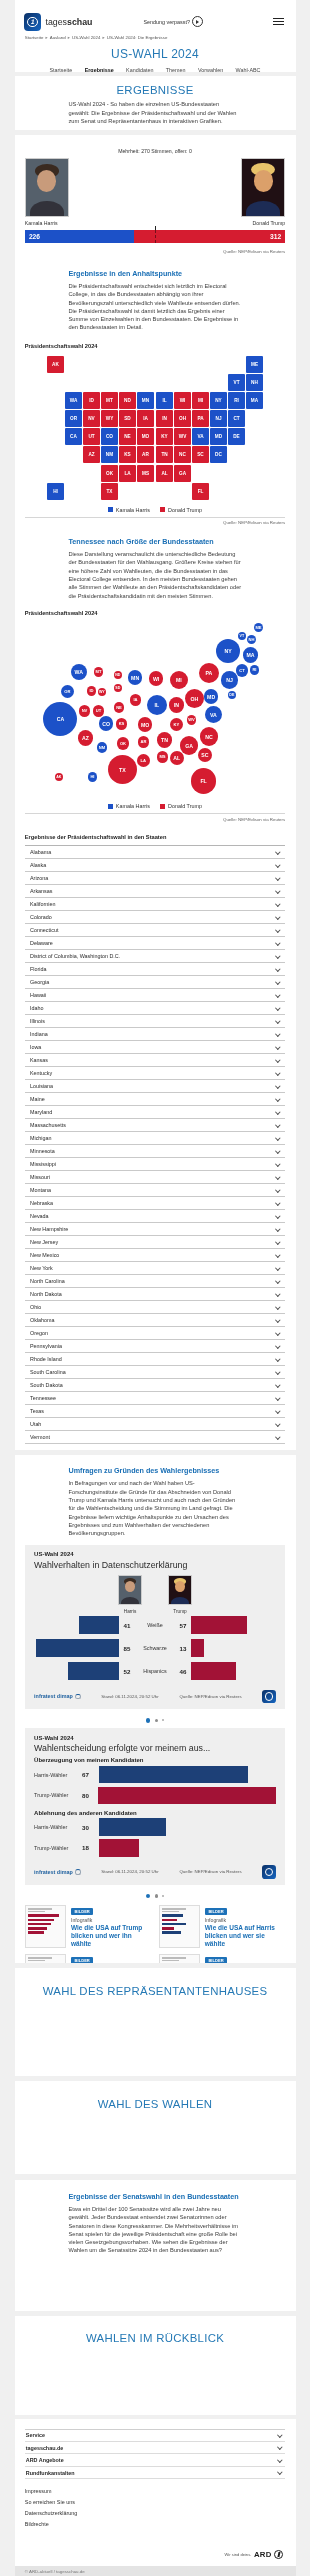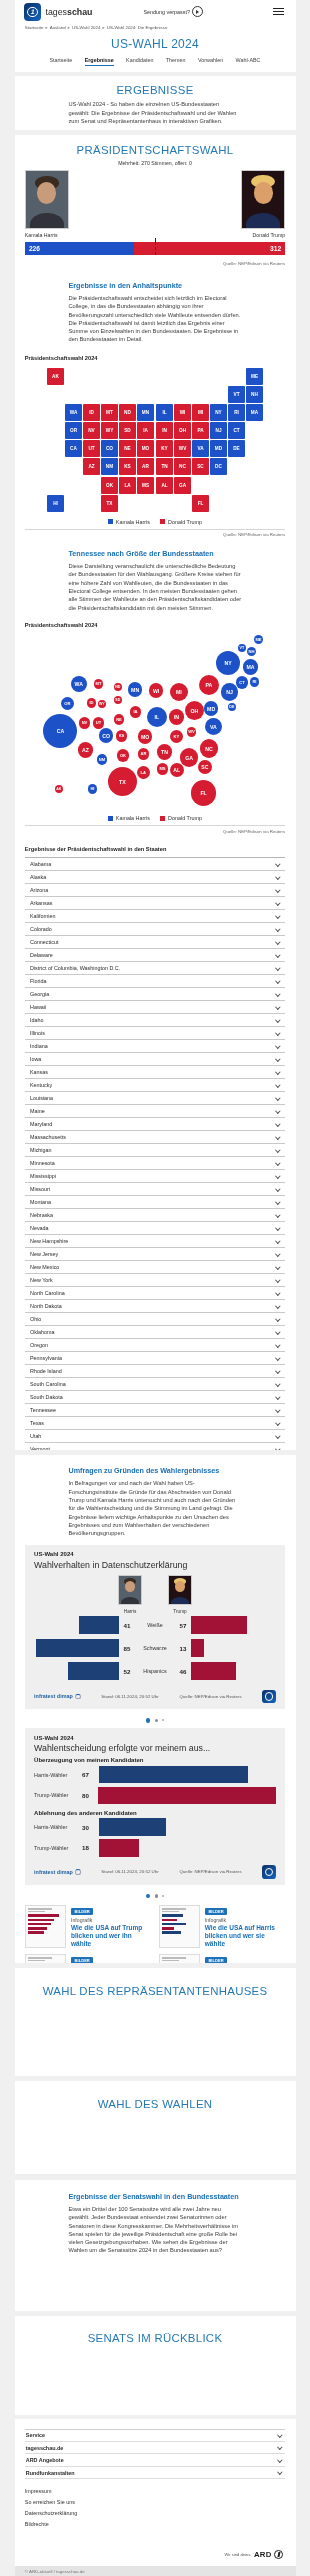--- a/index.html
+++ b/index.html
@@ -1,21 +1,21 @@
 <!DOCTYPE html>
 <html style="font-size:8.3px"><head>
 <meta charset="utf-8">
 <style>
   * { box-sizing: border-box; margin: 0; padding: 0; }
   html,body { width:310px; background:#f0f0f0; font-family:"Liberation Sans", sans-serif; color:#3c3c3c; }
   .card { width:281px; margin-left:14.5px; background:#fff; overflow:hidden; position:relative; }
 
   
   #card-top { height:72px; }
-  .header-row { height:24px; position:relative; }
+  .header-row { height:24px; position:relative;margin-top:10px; }
   .ts-logo { position:absolute; left:9.3px; top:3.1px; width:17.6px; height:17.6px; border-radius:4.1px;
     background:linear-gradient(135deg,#0b3066,#1565c0); }
   .ts-logo .ring { position:absolute; left:3.6px; top:3.6px; width:10.3px; height:10.3px; border:1.3px solid #fff; border-radius:50%; }
   .ts-logo .one { position:absolute; left:7.2px; top:4.7px; color:#fff; font-weight:bold; font-size:6.7px; transform:skewX(-12deg); }
   .wordmark { position:absolute; left:31px; top:6.7px; font-size:8.8px; color:#2b2b2b; }
   .wordmark b { font-weight:bold; }
   .missed { position:absolute; left:129px; top:8.8px; font-size:5.4px; color:#333; }
   .play { position:absolute; left:177px; top:6.2px; width:11px; height:11px; border:0.8px solid #333; border-radius:50%; }
   .play::after { content:""; position:absolute; left:3.6px; top:2.6px; border-left:3.6px solid #333; border-top:2.3px solid transparent; border-bottom:2.3px solid transparent; }
   .burger { position:absolute; right:11.4px; top:7.8px; width:11.4px; }
@@ -164,21 +164,20 @@
       <div class="tab">Wahl-ABC</div>
     </div>
 </div>
 
 <div class="card" id="card-erg">
   <div class="sec-big">ERGEBNISSE</div>
   <p class="body-text">US-Wahl 2024 - So haben die einzelnen US-Bundesstaaten gewählt: Die Ergebnisse der Präsidentschaftswahl und der Wahlen zum Senat und Repräsentantenhaus in interaktiven Grafiken.</p>
 </div>
 
 <div class="card" id="card-praes">
-  <div class="sec-big">PRÄSIDENTSCHAFTSWAHL</div>
   <div class="maj-note">Mehrheit: 270 Stimmen, offen: 0</div>
 
   <div class="candidates">
     <div class="portrait harris" style="left:0">
         <span class="hair"></span>
         <span class="face"></span>
         <span class="body"></span>
       </div>
     <div class="portrait trump" style="right:0">
         <span class="hair"></span>
@@ -672,21 +671,21 @@
 <div class="card" id="card-senate">
   <div class="sec-big">WAHL DES WAHLEN</div>
 </div>
 
 <div class="card" id="card-senres">
   <h3 class="sub-head">Ergebnisse der Senatswahl in den Bundesstaaten</h3>
   <p class="body-text">Etwa ein Drittel der 100 Senatssitze wird alle zwei Jahre neu gewählt. Jeder Bundesstaat entsendet zwei Senatorinnen oder Senatoren in diese Kongresskammer. Die Mehrheitsverhältnisse im Senat spielen für die jeweilige Präsidentschaft eine große Rolle bei vielen Gesetzgebungsvorhaben. Wie sehen die Ergebnisse der Wahlen um die Senatssitze 2024 in den Bundesstaaten aus?</p>
 </div>
 
 <div class="card" id="card-review">
-  <div class="sec-big">SENATS IM RÜCKBLICK</div>
+  <div class="sec-big">WAHLEN IM RÜCKBLICK</div>
 </div>
 
 <div class="card" id="card-footer">
   <div class="f-acc" id="f-acc">
       <div class="f-row">
         <span>Service</span>
         <span class="chev"></span>
       </div>
       <div class="f-row">
         <span>tagesschau.de</span>

